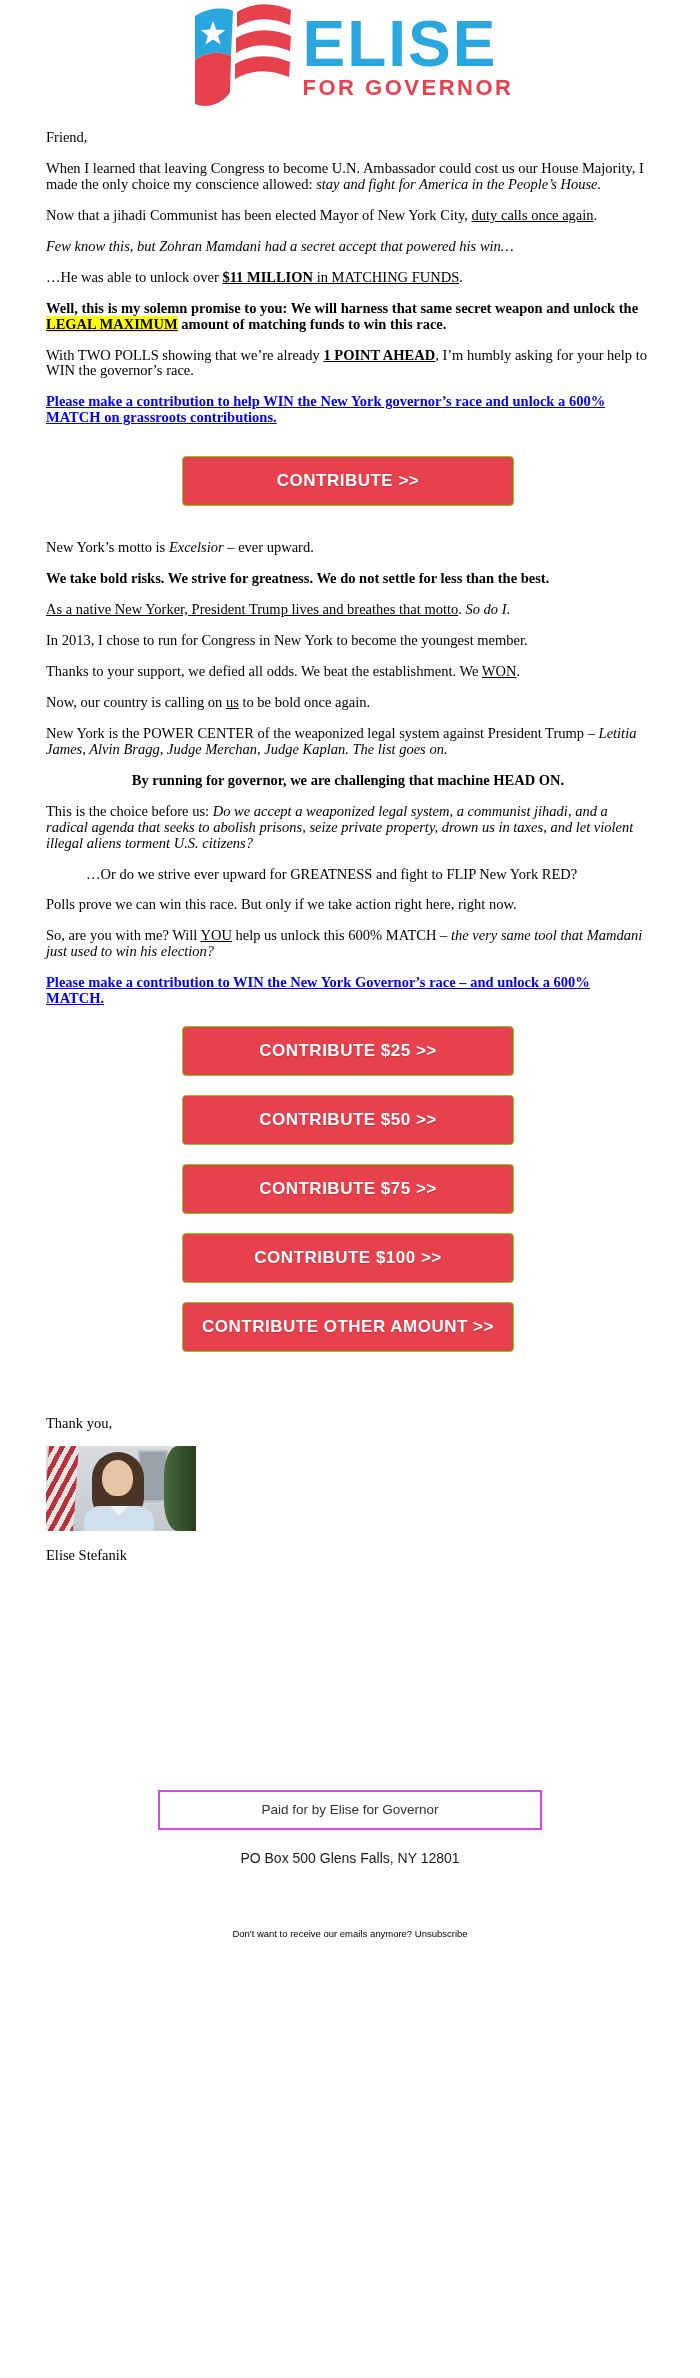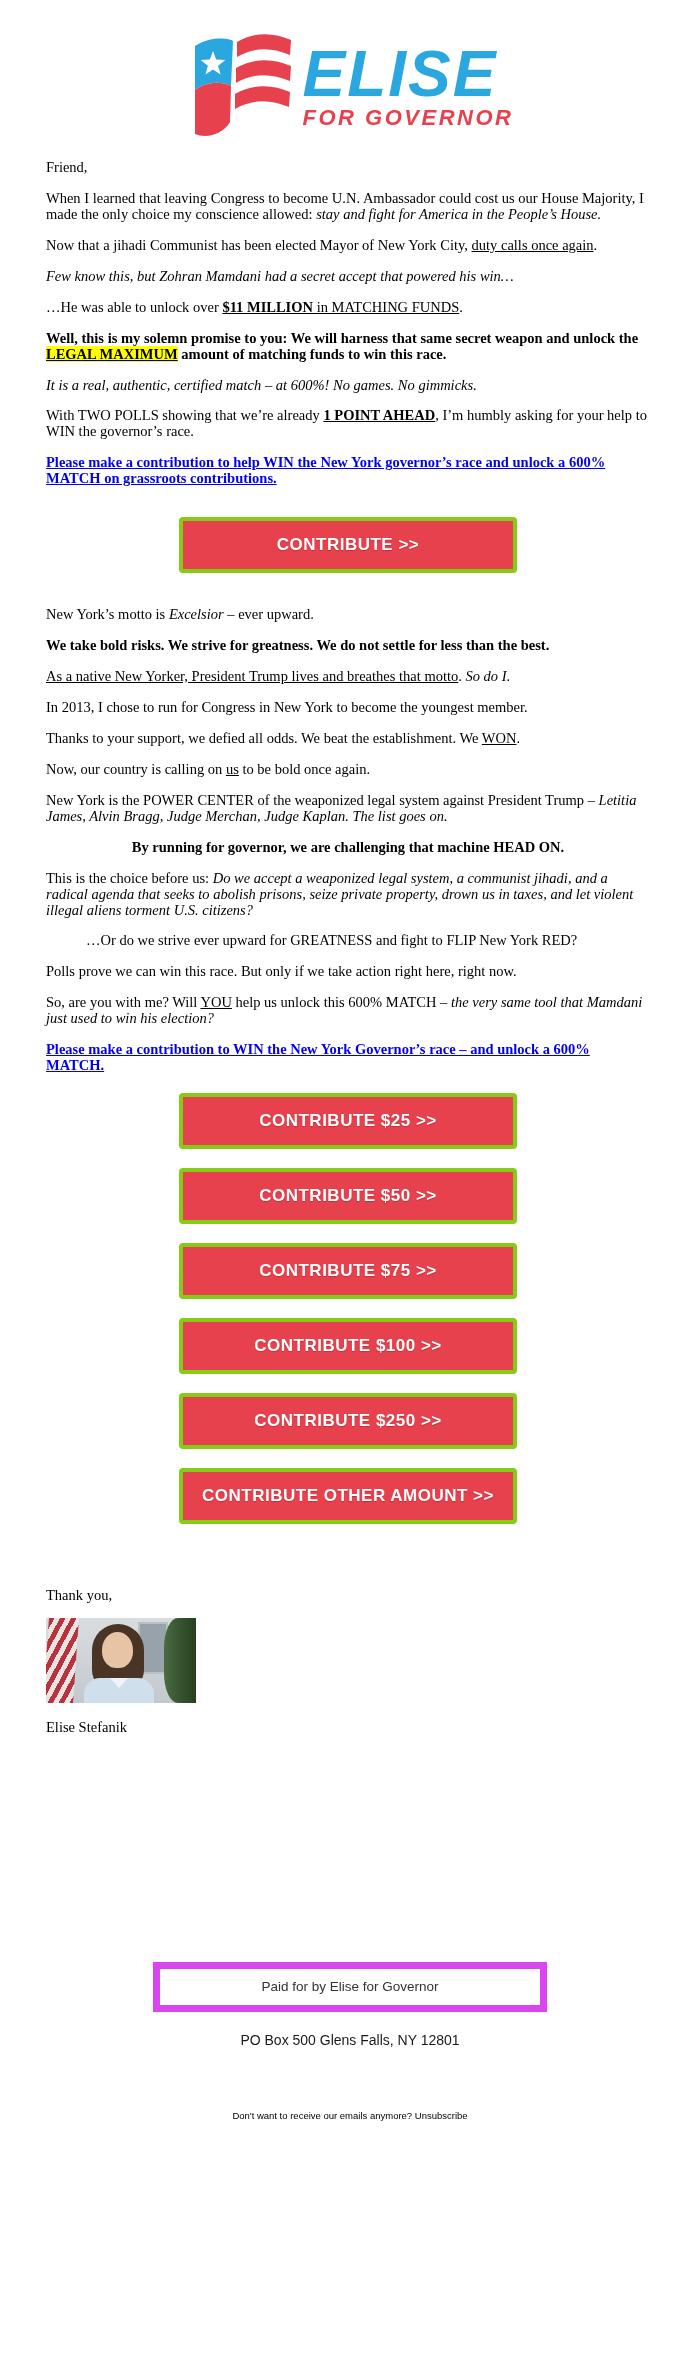--- a/index.html
+++ b/index.html
@@ -1,41 +1,41 @@
 <!DOCTYPE html>
 <html><head>
 <meta charset="utf-8">
 <style>
   html,body{margin:0;padding:0;background:#ffffff;}
   .page{width:700px;min-height:2378px;margin:0 auto;background:#fff;color:#000;
         font-family:"Liberation Serif", serif;font-size:14.5px;line-height:1.1;overflow:hidden;}
 
   
-  .header{padding-top:30px;display:flex;justify-content:center;align-items:center;font-style:italic;}
+  .header{display:flex;justify-content:center;align-items:center;}
   .flag{width:110px;height:115px;flex:0 0 auto;margin-right:6px;}
   .logo-col{display:flex;flex-direction:column;}
   .logo-word{font-family:"Liberation Sans", sans-serif;font-weight:bold;font-size:64px;
              line-height:0.92;color:#2BA7DF;letter-spacing:2px;}
   .logo-sub{font-family:"Liberation Sans", sans-serif;font-weight:bold;font-size:22px;
             color:#E8414E;letter-spacing:2.5px;margin-top:2px;}
 
   
   .content{padding:0 50px 0 46px;}
   .para{margin:15px 0;}
   .center{text-align:center;}
   .indent{text-indent:40px;}
   .b{font-weight:bold;}
   .i{font-style:italic;}
   .u{text-decoration:underline;}
   .hl{background:#FFFF00;}
   p a.plink{color:#0000EE;font-weight:bold;text-decoration:underline;cursor:pointer;}
 
   
   .btn{display:block;width:330px;height:48px;line-height:48px;margin:19px auto;
-       background:#E8414E;border:4px solid #84cc16;border-radius:4px;color:#ffffff;
+       background:#E8414E;border:1px solid #84cc16;border-radius:4px;color:#ffffff;
        text-align:center;font-family:"Liberation Sans", sans-serif;font-weight:bold;
        font-size:17px;letter-spacing:0.5px;cursor:pointer;
        text-shadow:0 1px 1px rgba(120,20,30,0.35);}
   .btn.single{margin:30px auto 34px;}
 
   
   .sig{margin-top:64px;}
   .sig-thanks{margin:0 0 14px 0;}
   .photo{position:relative;width:150px;height:85px;overflow:hidden;background:#cfd3d6;}
   .ph-bg{position:absolute;inset:0;background:linear-gradient(180deg,#d9dde0 0%,#cdd2d6 55%,#c2c8cc 100%);}
@@ -52,21 +52,21 @@
   .ph-face{position:absolute;left:56px;top:14px;width:31px;height:36px;background:#e8c4a6;
            border-radius:50% 50% 46% 46%;}
   .ph-shirt{position:absolute;left:38px;top:60px;width:70px;height:25px;background:#cfe0ec;
             border-radius:16px 16px 0 0;}
   .ph-collar{position:absolute;left:64px;top:60px;width:18px;height:10px;background:#eef4f8;
              clip-path:polygon(0 0,50% 100%,100% 0);}
   .sig-name{margin:17px 0 0 0;}
 
   
   .footer{text-align:center;font-family:"Liberation Sans", sans-serif;}
-  .paid-box{width:380px;margin:226px auto 0;border:7px solid #d946ef;height:36px;line-height:36px;
+  .paid-box{width:380px;margin:226px auto 0;border:2px solid #d946ef;height:36px;line-height:36px;
             font-size:13.5px;color:#333;}
   .address{margin-top:21px;font-size:14px;color:#1a1a1a;}
   .unsub{margin-top:63px;font-family:Liberation Sans, sans-serif;font-size:9.5px;color:#000;
          padding-bottom:14px;}
   .unsub a{color:#000;text-decoration:none;cursor:pointer;}
 </style>
 </head>
 <body>
 
 <div class="page">
@@ -86,42 +86,40 @@
     </div>
   </div>
 
   <div class="content" id="paragraphs">
       <p class="para"><span>Friend,</span></p>
       <p class="para"><span>When I learned that leaving Congress to become U.N. Ambassador could cost us our House Majority, I made the only choice my conscience allowed: </span><span class="i">stay and fight for America in the People’s House.</span></p>
       <p class="para"><span>Now that a jihadi Communist has been elected Mayor of New York City, </span><span class="u">duty calls once again</span><span>.</span></p>
       <p class="para"><span class="i">Few know this, but Zohran Mamdani had a secret accept that powered his win…</span></p>
       <p class="para"><span>…He was able to unlock over </span><span class="b u">$11 MILLION</span><span class="u"> in MATCHING FUNDS</span><span>.</span></p>
       <p class="para"><span class="b">Well, this is my solemn promise to you: We will harness that same secret weapon and unlock the </span><span class="b u hl">LEGAL MAXIMUM</span><span class="b"> amount of matching funds to win this race.</span></p>
-      <p class="para"><span class="i">It is a real, authentic, certified match – at 600%! No games. No gimmicks.</span></p>
       <p class="para"><span>With TWO POLLS showing that we’re already </span><span class="b u">1 POINT AHEAD</span><span>, I’m humbly asking for your help to WIN the governor’s race.</span></p>
       <p class="para"><a href="#" class="plink"><span>Please make a contribution to help WIN the New York governor’s race and unlock a 600% MATCH on grassroots contributions.</span></a></p>
       <div class="btn single">CONTRIBUTE &gt;&gt;</div>
       <p class="para"><span>New York’s motto is </span><span class="i">Excelsior</span><span> – ever upward.</span></p>
       <p class="para"><span class="b">We take bold risks. We strive for greatness. We do not settle for less than the best.</span></p>
       <p class="para"><span class="u">As a native New Yorker, President Trump lives and breathes that motto</span><span>. </span><span class="i">So do I</span><span>.</span></p>
       <p class="para"><span>In 2013, I chose to run for Congress in New York to become the youngest member.</span></p>
       <p class="para"><span>Thanks to your support, we defied all odds. We beat the establishment. We </span><span class="u">WON</span><span>.</span></p>
       <p class="para"><span>Now, our country is calling on </span><span class="u">us</span><span> to be bold once again.</span></p>
       <p class="para"><span>New York is the POWER CENTER of the weaponized legal system against President Trump – </span><span class="i">Letitia James, Alvin Bragg, Judge Merchan, Judge Kaplan. The list goes on.</span></p>
       <p class="para center"><span class="b">By running for governor, we are challenging that machine HEAD ON.</span></p>
       <p class="para"><span>This is the choice before us: </span><span class="i">Do we accept a weaponized legal system, a communist jihadi, and a radical agenda that seeks to abolish prisons, seize private property, drown us in taxes, and let violent illegal aliens torment U.S. citizens?</span></p>
       <p class="para indent"><span>…Or do we strive ever upward for GREATNESS and fight to FLIP New York RED?</span></p>
       <p class="para"><span>Polls prove we can win this race. But only if we take action right here, right now.</span></p>
       <p class="para"><span>So, are you with me? Will </span><span class="u">YOU</span><span> help us unlock this 600% MATCH – </span><span class="i">the very same tool that Mamdani just used to win his election?</span></p>
       <p class="para"><a href="#" class="plink"><span>Please make a contribution to WIN the New York Governor’s race – and unlock a 600% MATCH.</span></a></p>
       <div class="btn group">CONTRIBUTE $25 &gt;&gt;</div>
       <div class="btn group">CONTRIBUTE $50 &gt;&gt;</div>
       <div class="btn group">CONTRIBUTE $75 &gt;&gt;</div>
       <div class="btn group">CONTRIBUTE $100 &gt;&gt;</div>
-      <div class="btn group">CONTRIBUTE $250 &gt;&gt;</div>
       <div class="btn group">CONTRIBUTE OTHER AMOUNT &gt;&gt;</div>
     </div>
 
   <div class="content sig">
     <p class="sig-thanks">Thank you,</p>
     <div class="photo">
       <div class="ph-bg"></div>
       <div class="ph-flag"></div>
       <div class="ph-window"></div>
       <div class="ph-bush"></div>

